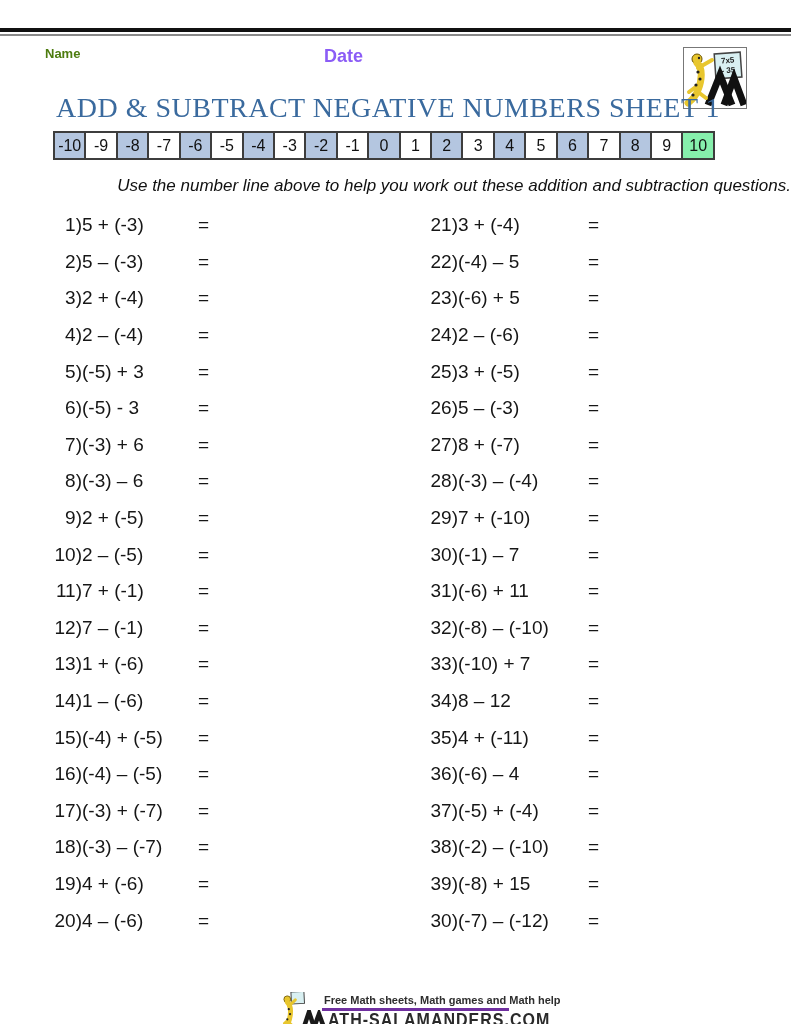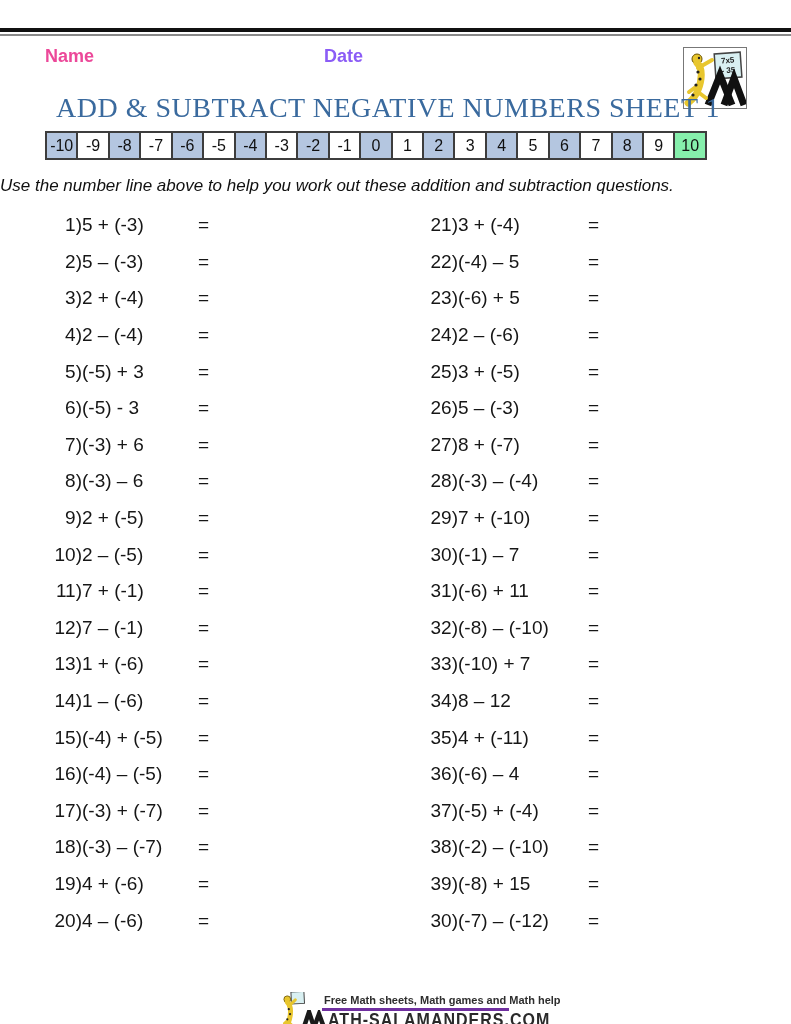--- a/index.html
+++ b/index.html
@@ -6,21 +6,21 @@
   .page{
     position:relative;
     width:791px;height:1024px;
     background:#ffffff;
     font-family:"Liberation Sans", sans-serif;
     color:#1a1a1a;
     overflow:hidden;
   }
   .rule-black{position:absolute;left:0;top:28px;width:791px;height:4px;background:#111;}
   .rule-gray{position:absolute;left:0;top:34px;width:791px;height:2px;background:#8a8a8a;}
-  .name-label{position:absolute;left:45px;top:46px;font-size:18px;font-weight:600;color:#ec4899;}
+  .name-label{position:absolute;left:45px;top:46px;font-size:13px;font-weight:600;color:#4d7c0f;}
   .date-label{position:absolute;left:324px;top:46px;font-size:18px;font-weight:600;color:#8b5cf6;}
   .logo-box{
     position:absolute;left:683px;top:47px;width:64px;height:62px;
     border:1px solid #777;background:#fff;box-sizing:border-box;
   }
   .page-title{
     position:absolute;left:44px;top:80px;margin:12px;
     font-family:"Liberation Serif", serif;
     font-size:28px;font-weight:400;letter-spacing:0.5px;
     color:var(--title-color,#3a6a9e);
@@ -29,24 +29,24 @@
   .number-line{
     position:absolute;left:45px;top:131px;
     display:flex;
   }
   .nl-cell{
     width:33.43px;height:29px;box-sizing:border-box;
     border:2px solid #3d3d3d;margin-left:-2px;
     display:flex;align-items:center;justify-content:center;
     font-size:16px;font-weight:500;color:#111;
   }
-  .nl-cell:first-child{margin-left:0;}
+  .nl-cell:first-child{margin-left:8px;}
   .instruction{
     position:absolute;left:0;top:176px;width:791px;
-    text-align:left;font-style:italic;font-size:17px;color:#101010;
+    text-align:right;font-style:italic;font-size:17px;color:#101010;
   }
   .q-col{position:absolute;top:207px;}
   .q-col-left{left:40px;}
   .q-col-right{left:416px;}
   .q-row{
     display:grid;height:36.6px;align-items:center;
     font-size:19px;color:#161616;
   }
   .q-col-left .q-row{grid-template-columns:42px 104px 36px;}
   .q-col-right .q-row{grid-template-columns:42px 118px 36px;}

